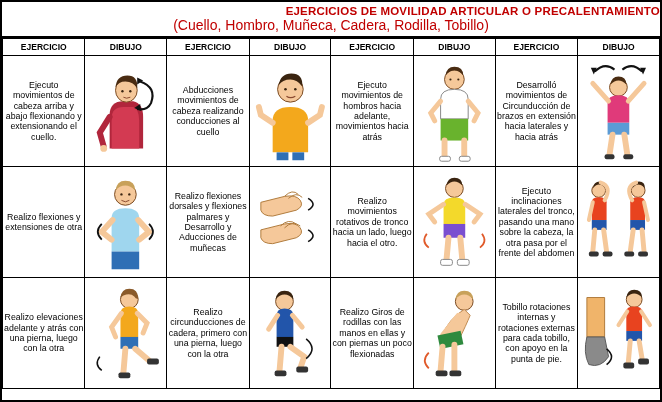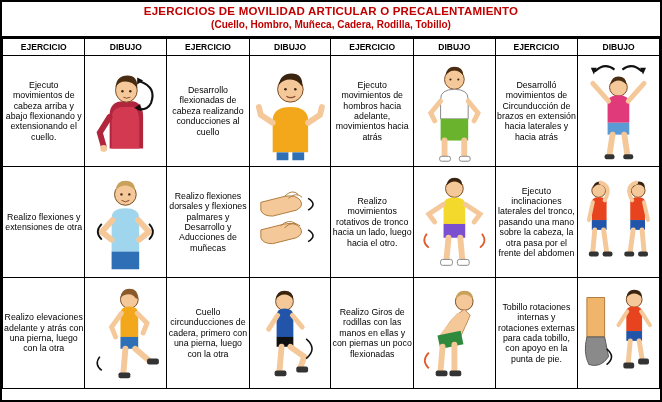--- a/index.html
+++ b/index.html
@@ -23,24 +23,25 @@
     text-align: center;
     padding: 3px 0 4px 0;
     border-bottom: 2px solid #000000;
   }
   .title-line1 {
     font-size: 11.5px;
     font-weight: bold;
     color: #c00000;
     letter-spacing: 0.2px;
     line-height: 13px;
+    text-align: right;
   }
   .title-line2 {
-    font-size: 10px;
-    font-weight: bold;
+    font-size: 14px;
+    font-weight: normal;
     color: #c00000;
     line-height: 14px;
   }
   table.grid {
     border-collapse: collapse;
     width: 100%;
     table-layout: fixed;
   }
   table.grid td, table.grid th {
     border: 1px solid #000000;
@@ -120,21 +121,21 @@
             <circle cx="45" cy="34" r="1.2" fill="#3a2410"></circle>
             <path d="M38 40 Q41 42 45 40" stroke="#8a4a30" stroke-width="1" fill="none"></path>
             <path d="M55 24 Q72 30 66 46 Q62 54 52 52" stroke="#111111" stroke-width="2.2" fill="none"></path>
             <path d="M52 20 L58 23 L52 27 Z" fill="#111111"></path>
             <path d="M56 54 L49 51 L55 47 Z" fill="#111111"></path>
             <path d="M24 60 L14 76 L18 90" stroke="#b1263c" stroke-width="6" fill="none" stroke-linecap="round"></path>
             <circle cx="18" cy="92" r="3.5" fill="#f5c89a"></circle>
           </svg>
         </td>
 
-        <td class="txt">Desarrollo flexionadas de cabeza realizando conducciones al cuello</td>
+        <td class="txt">Abducciones movimientos de cabeza realizando conducciones al cuello</td>
         <td class="img">
           <svg class="fig" viewBox="0 0 80 108">
             <rect x="0" y="0" width="80" height="108" fill="#ffffff"></rect>
             <path d="M22 96 L22 64 Q22 50 40 50 Q58 50 58 64 L58 96 Z" fill="#f3a81c"></path>
             <path d="M22 66 L10 58 L8 50" stroke="#f5c89a" stroke-width="6" fill="none" stroke-linecap="round"></path>
             <path d="M58 66 L70 58 L72 50" stroke="#f5c89a" stroke-width="6" fill="none" stroke-linecap="round"></path>
             <circle cx="40" cy="32" r="13" fill="#f5c89a" stroke="#7a4a22" stroke-width="1"></circle>
             <path d="M28 28 Q30 16 41 16 Q53 16 52 29 Q47 22 40 22 Q32 22 28 28 Z" fill="#3a2410"></path>
             <circle cx="35" cy="32" r="1.3" fill="#3a2410"></circle>
             <circle cx="45" cy="32" r="1.3" fill="#3a2410"></circle>
@@ -282,21 +283,21 @@
             <path d="M52 34 L62 44 L58 54" stroke="#f5c89a" stroke-width="5" fill="none" stroke-linecap="round"></path>
             <rect x="35" y="58" width="18" height="12" fill="#2f6fb5"></rect>
             <path d="M40 70 L38 94" stroke="#f5c89a" stroke-width="6" stroke-linecap="round"></path>
             <path d="M50 70 L64 82" stroke="#f5c89a" stroke-width="6" stroke-linecap="round"></path>
             <rect x="33" y="94" width="12" height="6" rx="2" fill="#333333"></rect>
             <rect x="62" y="80" width="12" height="6" rx="2" fill="#333333"></rect>
             <path d="M14 78 Q8 86 16 92" stroke="#111111" stroke-width="1.6" fill="none"></path>
           </svg>
         </td>
 
-        <td class="txt">Cuello circunducciones de cadera, primero con una pierna, luego con la otra</td>
+        <td class="txt">Realizo circunducciones de cadera, primero con una pierna, luego con la otra</td>
         <td class="img">
           <svg class="fig" viewBox="0 0 80 108">
             <rect x="0" y="0" width="80" height="108" fill="#ffffff"></rect>
             <circle cx="34" cy="22" r="9" fill="#f5c89a" stroke="#7a4a22" stroke-width="1"></circle>
             <path d="M25 20 Q26 11 34 11 Q43 11 43 20 Q39 15 34 15 Q29 15 25 20 Z" fill="#3a2410"></path>
             <path d="M26 58 L26 36 Q26 29 34 29 Q43 29 43 36 L43 58 Z" fill="#2255aa"></path>
             <path d="M27 36 L18 50" stroke="#f5c89a" stroke-width="5" fill="none" stroke-linecap="round"></path>
             <path d="M42 36 L52 48" stroke="#f5c89a" stroke-width="5" fill="none" stroke-linecap="round"></path>
             <rect x="26" y="58" width="17" height="10" fill="#111111"></rect>
             <path d="M31 68 L29 92" stroke="#f5c89a" stroke-width="6" stroke-linecap="round"></path>

